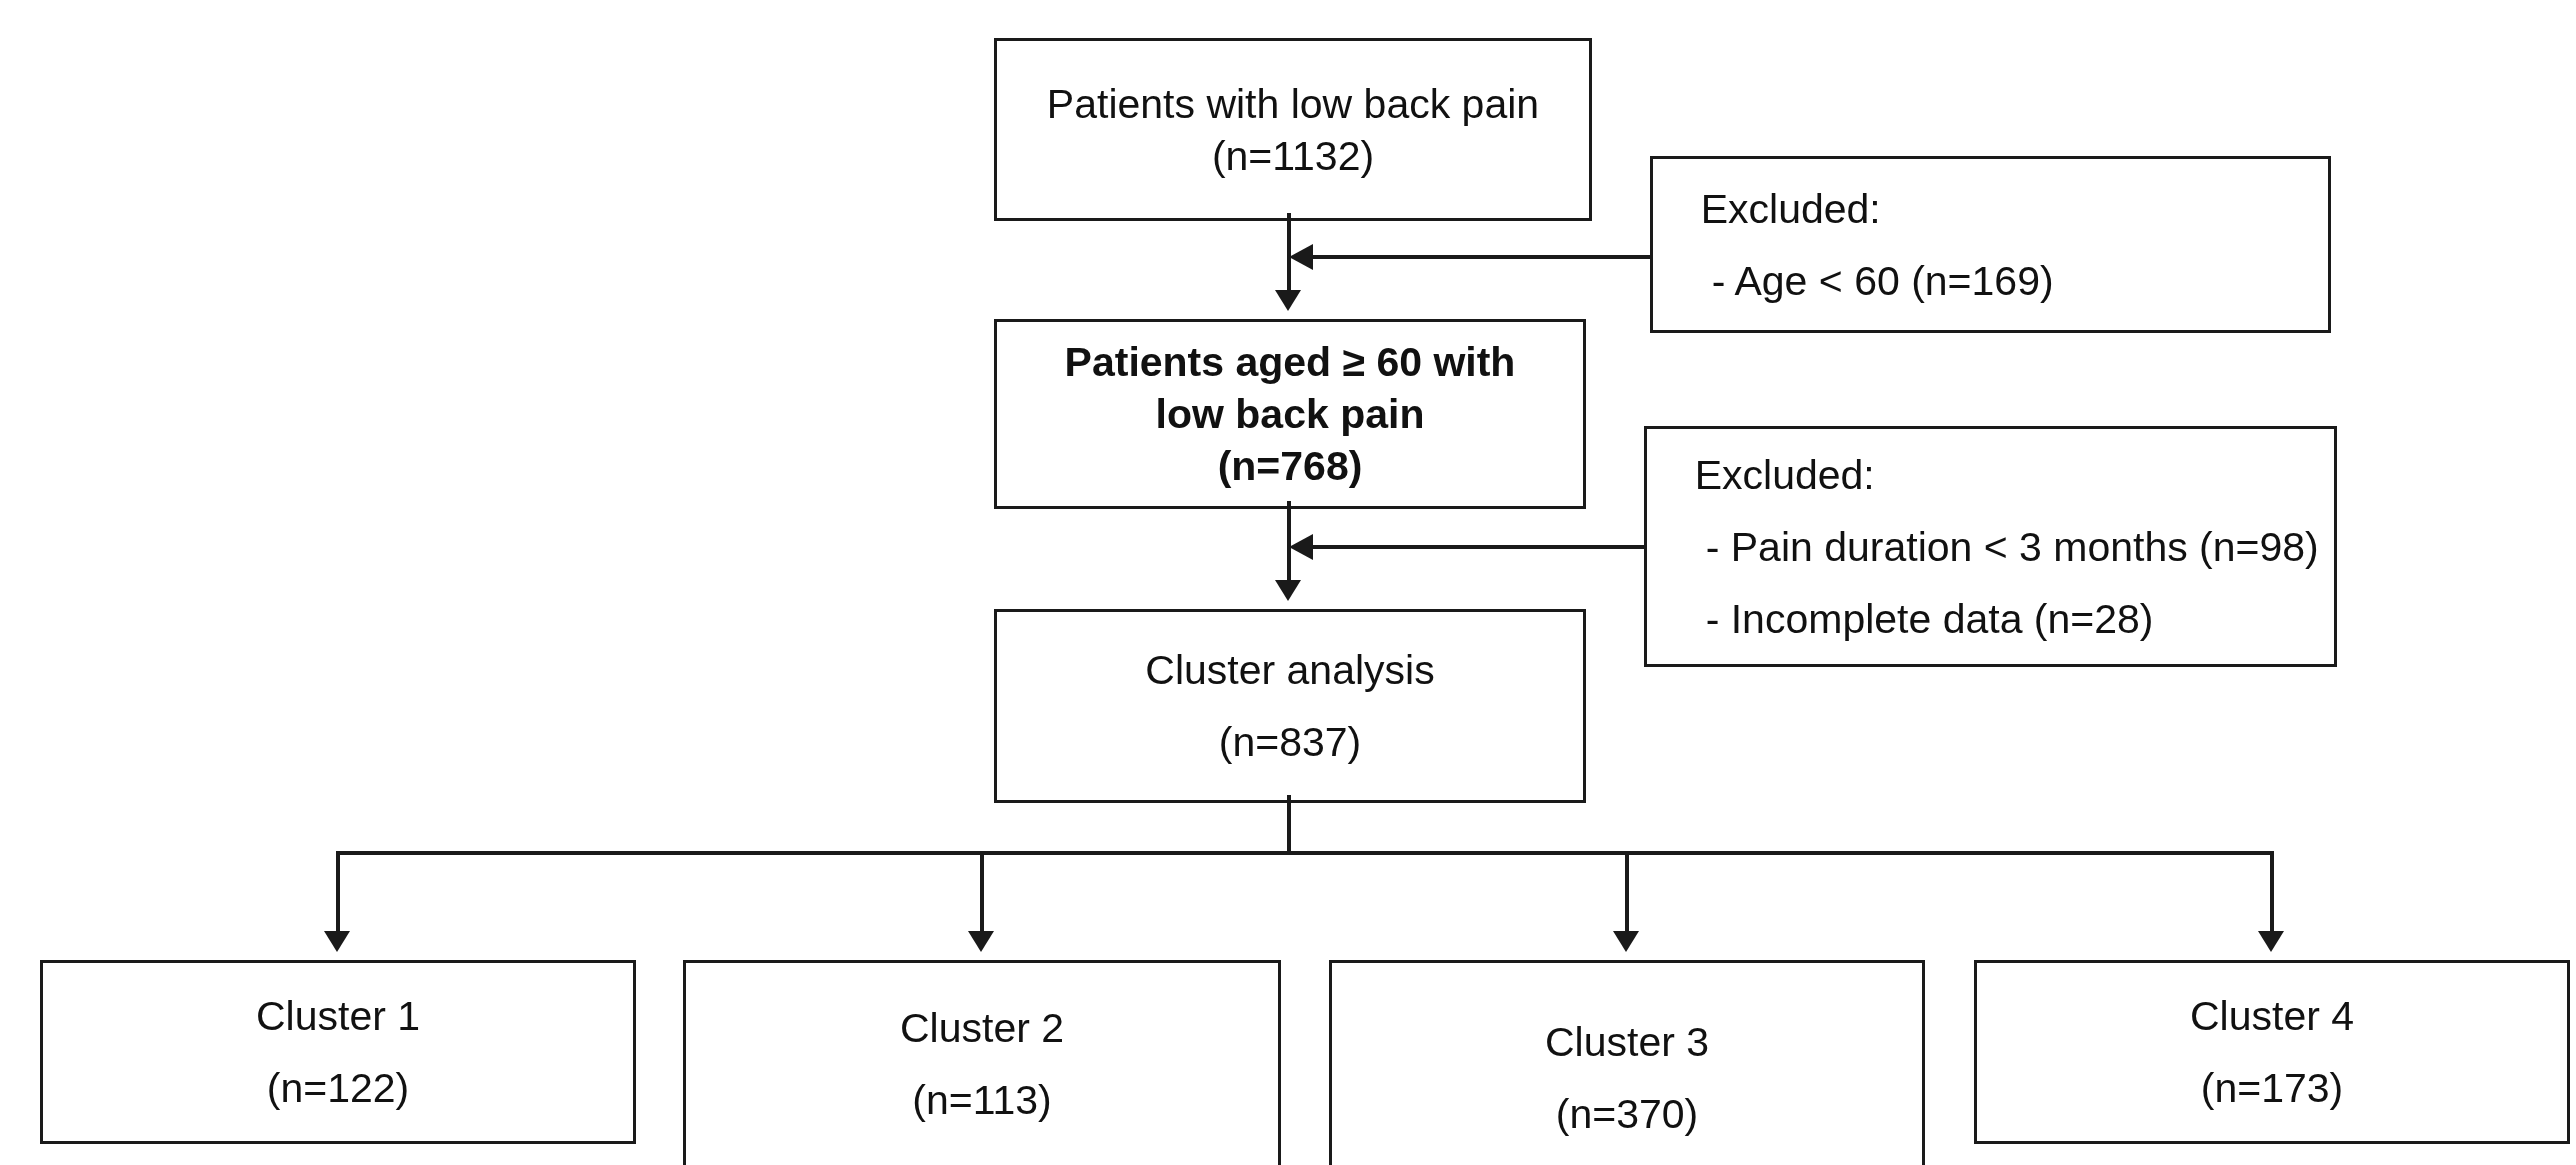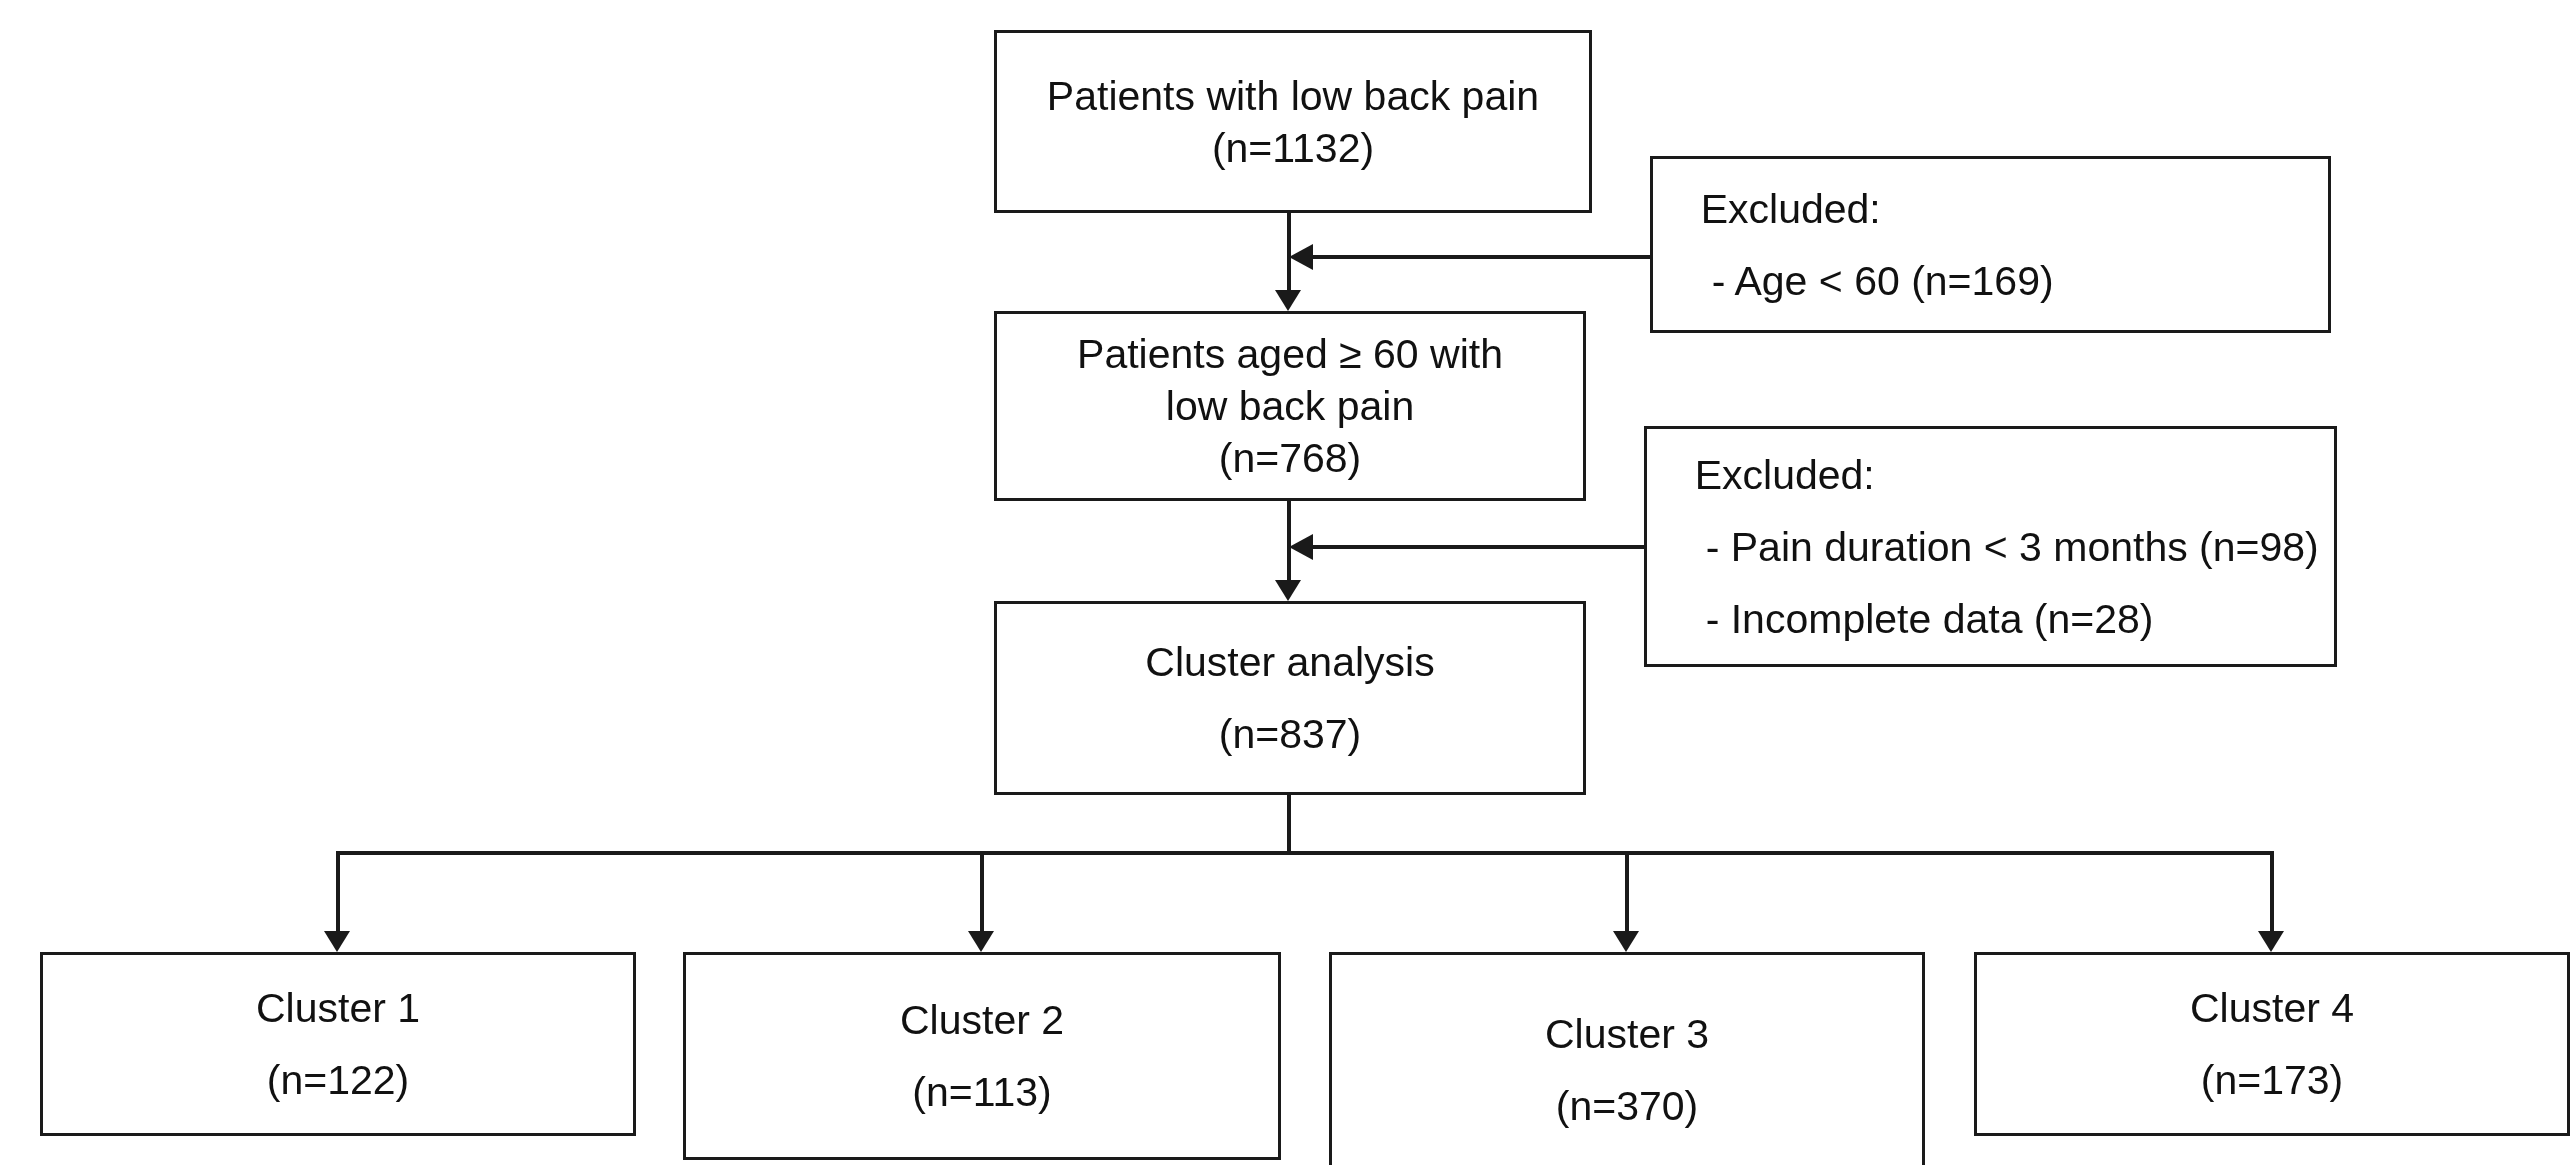--- a/index.html
+++ b/index.html
@@ -22,20 +22,21 @@
     border: 3.7px solid #1a1a1a;
     background: #ffffff;
     display: flex;
     flex-direction: column;
     justify-content: center;
     font-size: 41px;
   }
   .box.centered {
     align-items: center;
     text-align: center;
+    margin-top: 8px;
   }
   .box.tight .bline { line-height: 52px; }
   .box.wide  .bline { line-height: 72px; }
   .box.excl {
     align-items: flex-start;
     text-align: left;
     padding-left: 14.7px;
   }
   .box.excl .bline { line-height: 72px; margin-left: 44px; }
   .box.excl .excl-header { margin-left: 33px; }
@@ -68,21 +69,21 @@
   <div class="box centered tight" style="left:994px; top:30px; width:598px; height:183px;">
     <div class="bline">Patients with low back pain</div>
     <div class="bline">(n=1132)</div>
   </div>
 
   <div class="box excl" style="left:1650px; top:156px; width:681px; height:177px;">
     <div class="bline excl-header">Excluded:</div>
     <div class="bline">- Age &lt; 60 (n=169)</div>
   </div>
 
-  <div class="box centered tight" style="left:994px; top:311px; width:592px; height:190px;">
+  <div class="box centered tight" style="left:994px; top:311px; width:592px; height:190px;font-weight:bold;">
     <div class="bline">Patients aged ≥ 60 with</div>
     <div class="bline">low back pain</div>
     <div class="bline">(n=768)</div>
   </div>
 
   <div class="box excl" style="left:1644px; top:426px; width:693px; height:241px;">
     <div class="bline excl-header">Excluded:</div>
     <div class="bline">- Pain duration &lt; 3 months (n=98)</div>
     <div class="bline">- Incomplete data (n=28)</div>
   </div>

